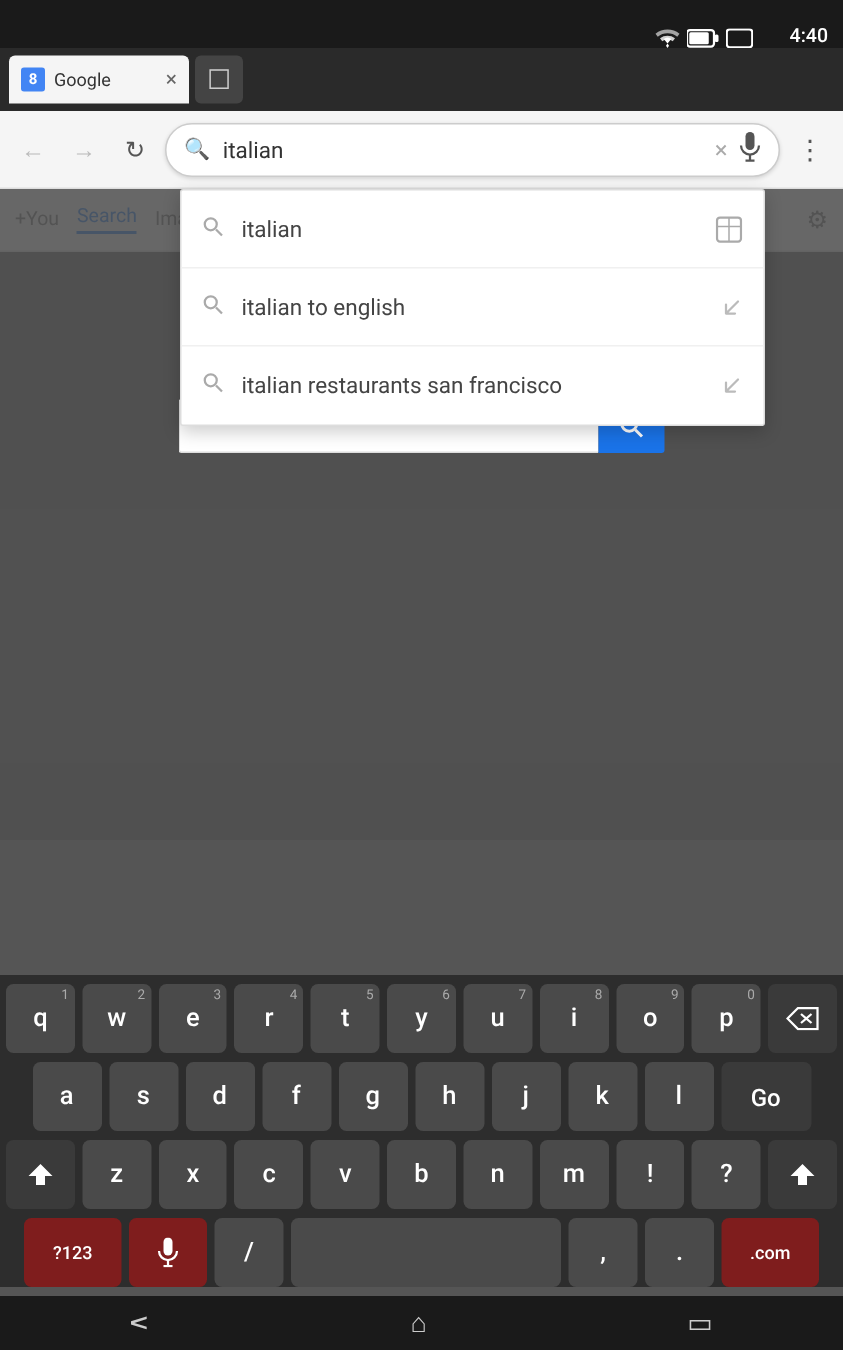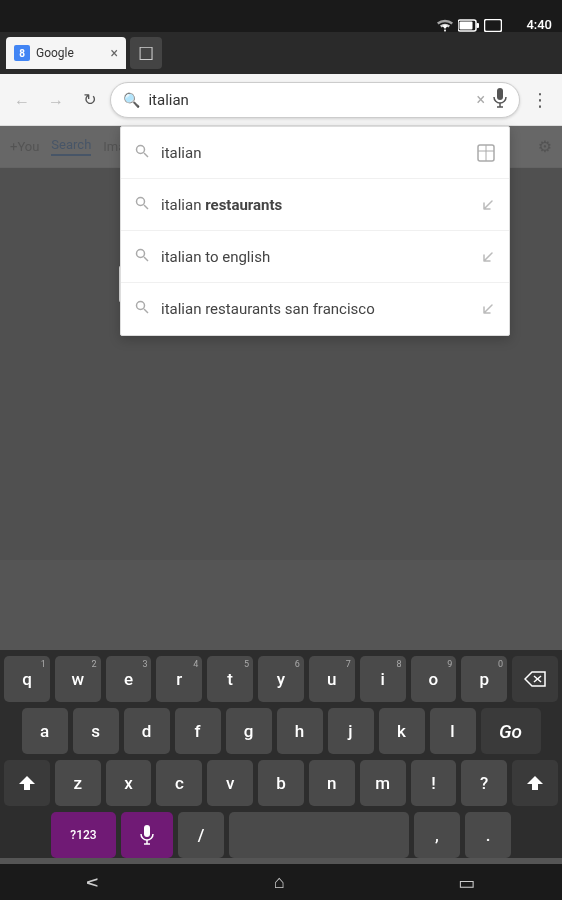--- a/index.html
+++ b/index.html
@@ -236,21 +236,21 @@
     }
     .key .num-hint {
       position: absolute;
       top: 3px;
       right: 4px;
       font-size: 9px;
       color: #aaa;
       font-weight: normal;
     }
     .key-special {
-      background: #701a75;
+      background: #7f1d1d;
       font-size: 13px;
     }
     .key-space {
       flex: 4;
       max-width: 200px;
       background: #4a4a4a;
     }
     .key-action {
       background: #3a3a3a;
       font-size: 13px;
@@ -379,32 +379,20 @@
         </svg>
     </span>
     <span class="ac-text">italian</span>
     <svg width="18" height="18" viewBox="0 0 18 18" fill="none">
       <rect x="1" y="1" width="16" height="16" rx="2" stroke="#aaa" stroke-width="1.5"></rect>
       <line x1="1" y1="7" x2="17" y2="7" stroke="#aaa" stroke-width="1"></line>
       <line x1="9" y1="1" x2="9" y2="17" stroke="#aaa" stroke-width="1"></line>
     </svg>
   </div>
 
-  <div class="autocomplete-item">
-    <span class="ac-search-icon">
-      <svg width="14" height="14" viewBox="0 0 14 14" fill="#aaa">
-          <circle cx="5.5" cy="5.5" r="4" stroke="#aaa" stroke-width="1.5" fill="none"></circle>
-          <line x1="9" y1="9" x2="13" y2="13" stroke="#aaa" stroke-width="1.5"></line>
-        </svg>
-    </span>
-    <span class="ac-text"><span style="font-weight:normal">italian</span><span style="font-weight:bold"> restaurants</span></span>
-    <svg width="14" height="14" viewBox="0 0 14 14" fill="none">
-      <path d="M11 3L3 11M3 11V5M3 11H9" stroke="#bbb" stroke-width="1.5" stroke-linecap="round"></path>
-    </svg>
-  </div>
 
   <div class="autocomplete-item">
     <span class="ac-search-icon">
       <svg width="14" height="14" viewBox="0 0 14 14" fill="#aaa">
           <circle cx="5.5" cy="5.5" r="4" stroke="#aaa" stroke-width="1.5" fill="none"></circle>
           <line x1="9" y1="9" x2="13" y2="13" stroke="#aaa" stroke-width="1.5"></line>
         </svg>
     </span>
     <span class="ac-text"><span style="font-weight:normal">italian</span><span style="font-weight:normal"> to english</span></span>
     <svg width="14" height="14" viewBox="0 0 14 14" fill="none">
@@ -470,21 +458,21 @@
     <div class="keyboard-row">
       <div class="key">a</div>
       <div class="key">s</div>
       <div class="key">d</div>
       <div class="key">f</div>
       <div class="key">g</div>
       <div class="key">h</div>
       <div class="key">j</div>
       <div class="key">k</div>
       <div class="key">l</div>
-      <div class="key key-action key-special" style="max-width:60px;font-size:19px;font-style:italic;">Go</div>
+      <div class="key key-action key-special" style="max-width:60px;font-size:16px;">Go</div>
     </div>
 
     <div class="keyboard-row">
       <div class="key key-shift key-special" style="max-width:52px;">
         <svg width="18" height="18" viewBox="0 0 18 18" fill="white">
           <path d="M9 2L1 10H6V16H12V10H17L9 2Z"></path>
         </svg>
       </div>
       <div class="key">z</div>
       <div class="key">x</div>
@@ -509,20 +497,21 @@
           <rect x="4" y="0" width="6" height="12" rx="3" fill="white"></rect>
           <path d="M1 9a6 6 0 0 0 12 0" stroke="white" stroke-width="1.5" fill="none"></path>
           <line x1="7" y1="15" x2="7" y2="19" stroke="white" stroke-width="1.5"></line>
           <line x1="4" y1="19" x2="10" y2="19" stroke="white" stroke-width="1.5"></line>
         </svg>
       </div>
       <div class="key">/</div>
       <div class="key key-space" style="max-width:180px;min-width:120px;"></div>
       <div class="key">,</div>
       <div class="key">.</div>
+      <div class="key key-special" style="max-width:65px;font-size:12px;">.com</div>
     </div>
   </div>
 </div>
 
 <div class="android-nav">
   <span class="nav-icon" style="transform:rotate(90deg);display:inline-block;">∨</span>
   <span class="nav-icon">⌂</span>
   <span class="nav-icon">▭</span>
 </div>
 

